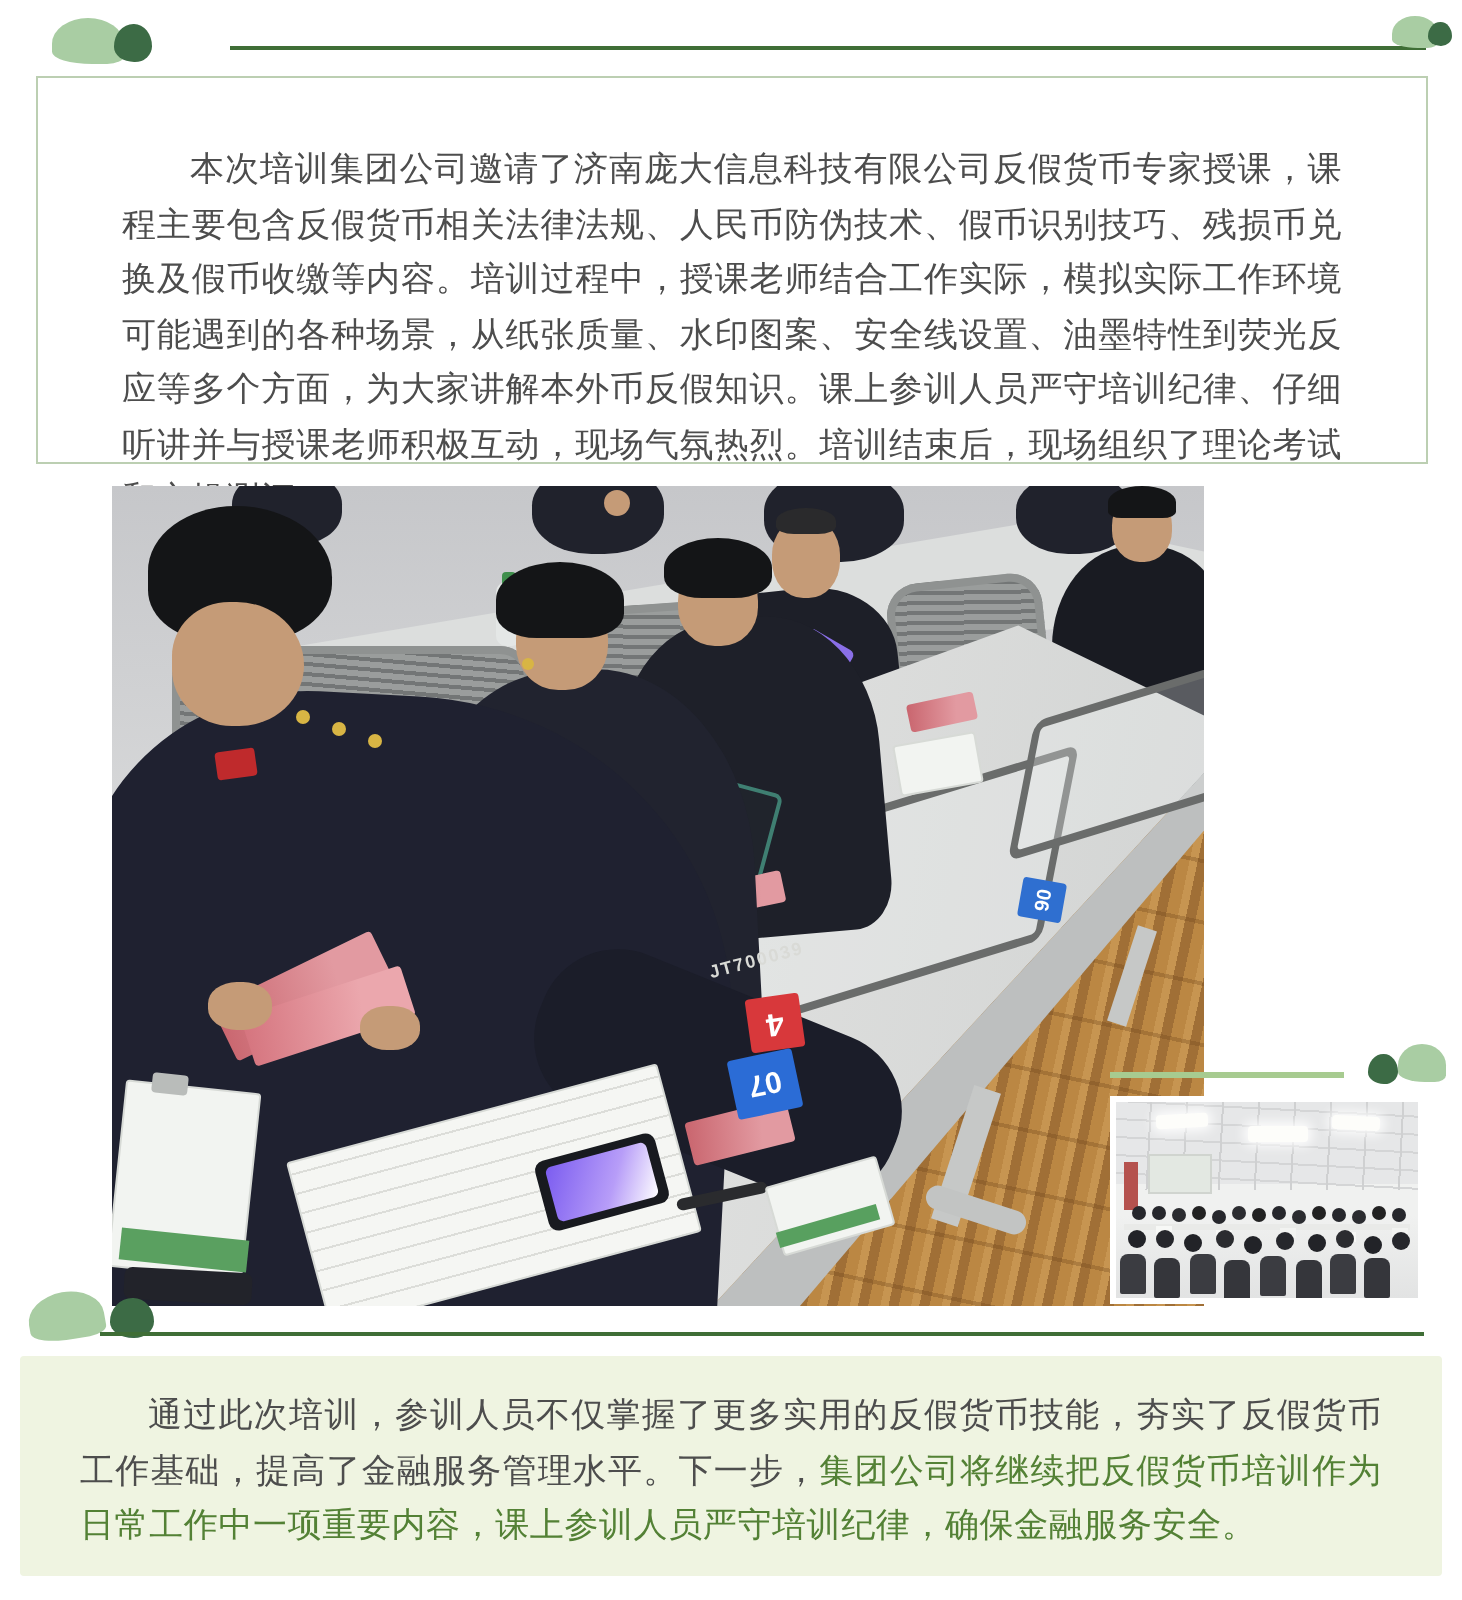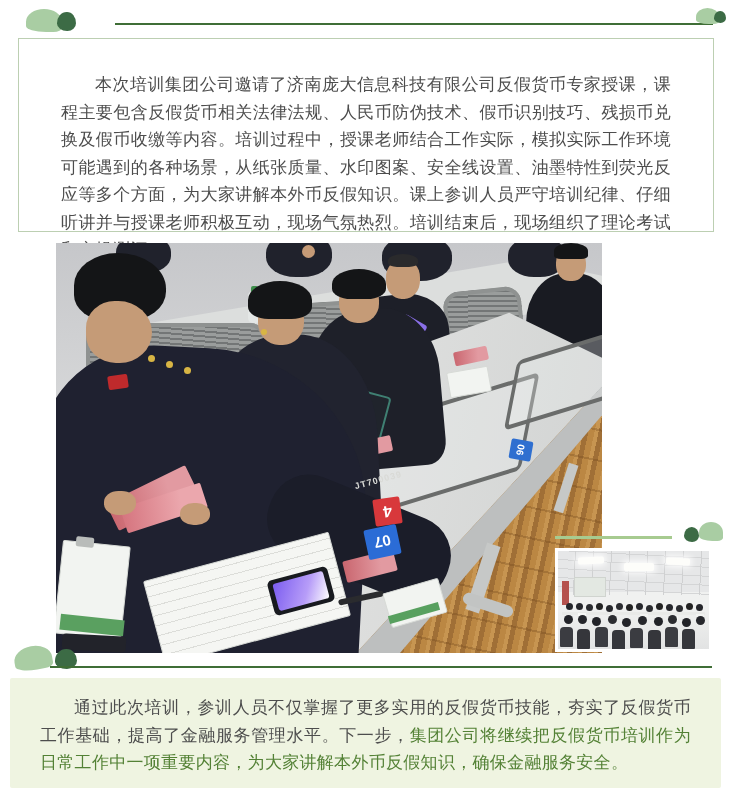--- a/index.html
+++ b/index.html
@@ -185,16 +185,16 @@
       <div class="stamp" style="left:6px;top:64px;width:9px;height:9px;border-radius:50%;background:#222328;box-shadow:14px 0 #26272c,28px 2px #222328,44px 0 #2b2c30,58px 3px #222328,74px 1px #26272c,90px 2px #222328,104px 0 #2b2c30,118px 3px #222328,132px 1px #26272c;"></div>
       <div class="stamp" style="left:2px;top:76px;width:13px;height:20px;border-radius:4px 4px 1px 1px;background:#3b3c41;box-shadow:17px 2px #35363b,35px 0 #3b3c41,52px 3px #35363b,70px 1px #3b3c41,88px 3px #35363b,105px 0 #3b3c41,122px 2px #35363b;"></div>
     </div>
   </figure>
 
   <span class="leaf light" style="left:14px;top:646px;width:38px;height:24px;transform:rotate(-10deg);"></span>
   <span class="leaf dark" style="left:55px;top:649px;width:22px;height:20px;"></span>
   <div class="gline" style="left:50px;top:666px;width:662px;"></div>
 
   <div class="summary-box">
-    <p><span>通过此次培训，参训人员不仅掌握了更多实用的反假货币技能，夯实了反假货币工作基础，提高了金融服务管理水平。下一步，</span><span class="green">集团公司将继续把反假货币培训作为日常工作中一项重要内容，为大家讲解本外币反假知识，确保金融服务安全。</span></p>
+    <p><span>通过此次培训，参训人员不仅掌握了更多实用的反假货币技能，夯实了反假货币工作基础，提高了金融服务管理水平。下一步，</span><span class="green">集团公司将继续把反假货币培训作为日常工作中一项重要内容，课上参训人员严守培训纪律，确保金融服务安全。</span></p>
   </div>
 
 </div>
 
 </body></html>

